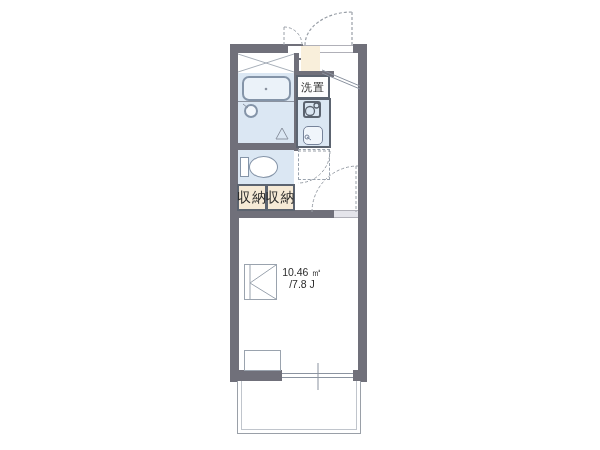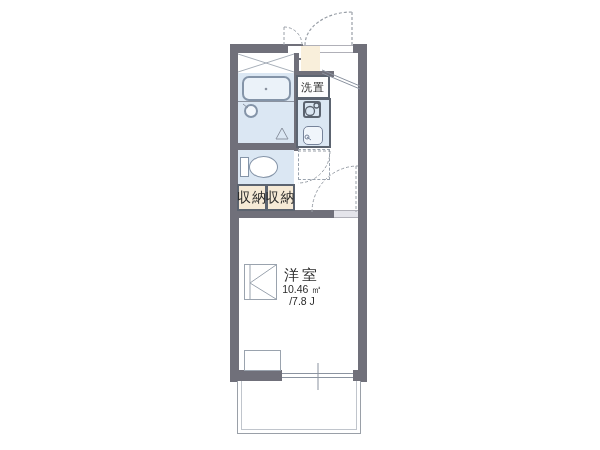--- a/index.html
+++ b/index.html
@@ -67,21 +67,20 @@
   <div class="abs label washer" style="left:296px;top:75px;width:34px;height:24px;">
     <span>洗置</span>
   </div>
   <div class="abs water" style="left:296px;top:98px;width:35px;height:50px;border:2px solid var(--fixture);"></div>
   <div class="abs" style="left:303px;top:101px;width:18px;height:17px;background:var(--water);border:2px solid var(--fixture);border-radius:3px;"></div>
   <div class="abs" style="left:303px;top:126px;width:20px;height:19px;background:#f0f5fb;border:1px solid #76839a;border-radius:5px;"></div>
 
   <div class="abs" style="left:298px;top:149px;width:32px;height:31px;border:1px dashed var(--thin);background:#fff;"></div>
 
   <div class="abs roomtext" style="left:266px;top:266px;width:72px;">
-    <div class="rname">洋室</div>
     <div class="rsize">10.46 ㎡</div>
     <div class="rsize">/7.8 J</div>
   </div>
   <div class="abs" style="left:244px;top:264px;width:33px;height:36px;border:1px solid var(--thin);background:#fff;"></div>
   <div class="abs" style="left:244px;top:350px;width:37px;height:21px;border:1px solid var(--thin);background:#fff;"></div>
 
   <div class="abs" style="left:282px;top:370px;width:71px;height:12px;background:#fff;"></div>
   <div class="abs thinline" style="left:282px;top:373px;width:71px;height:1px;"></div>
   <div class="abs thinline" style="left:282px;top:377px;width:71px;height:1px;"></div>
 

